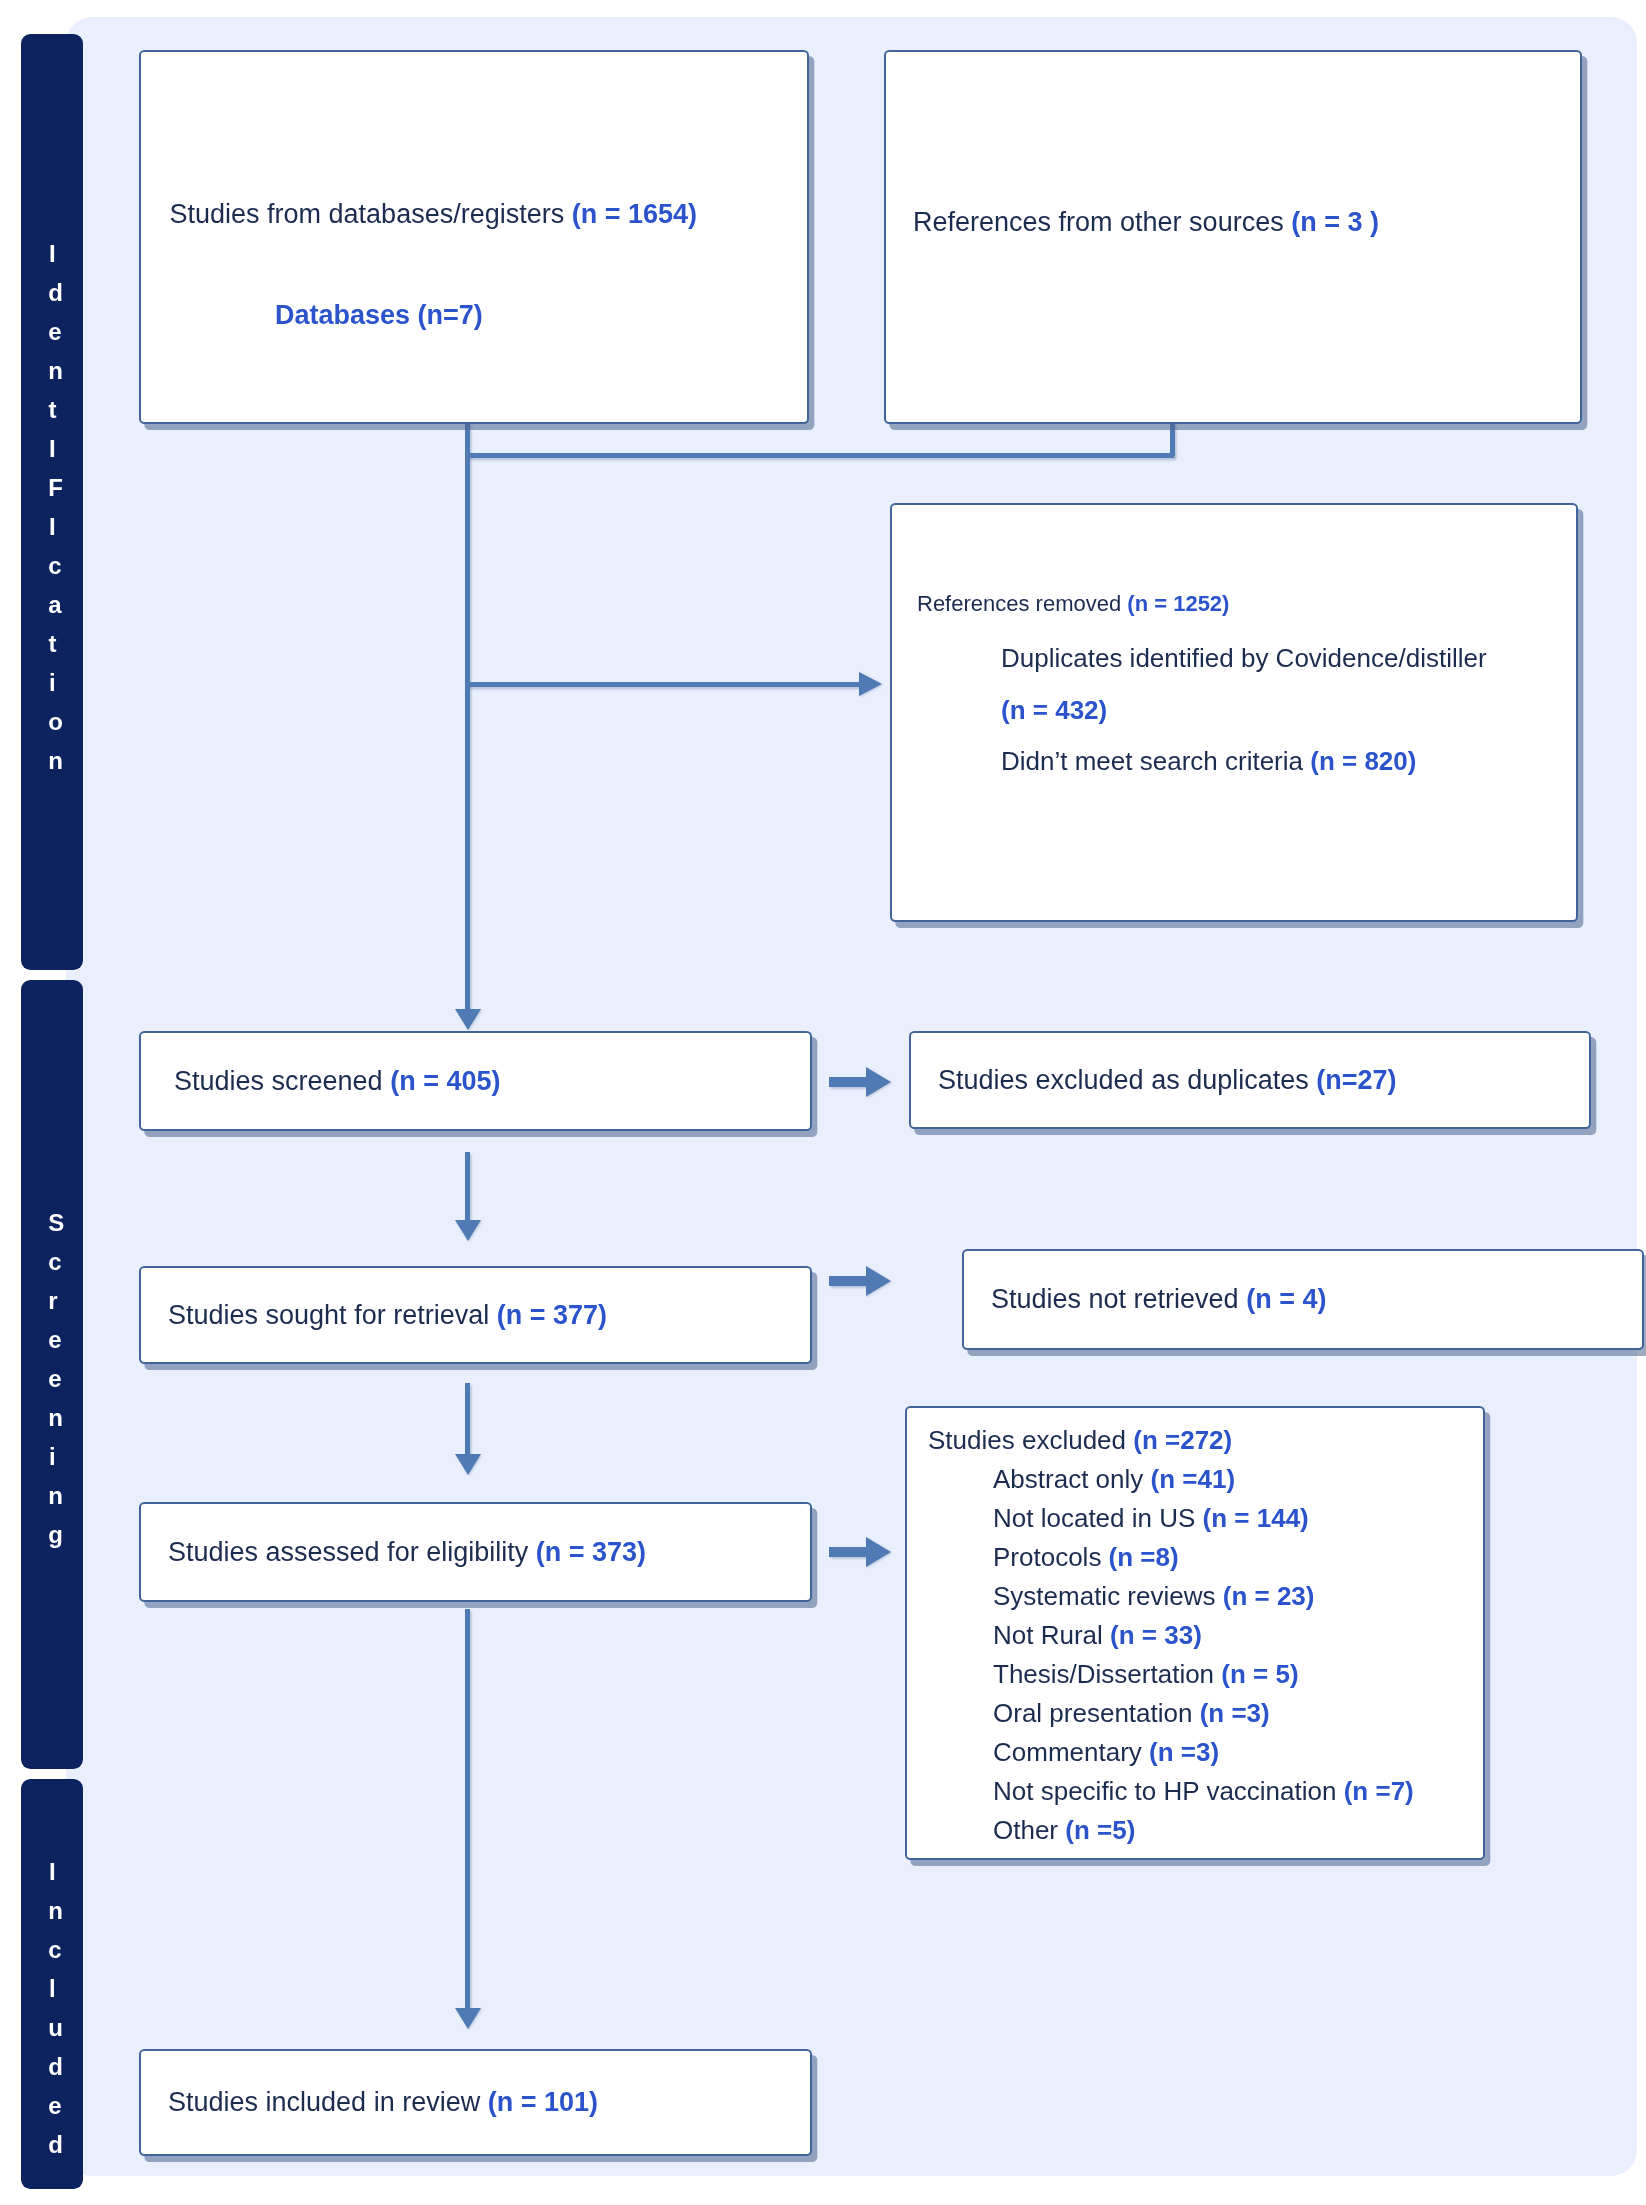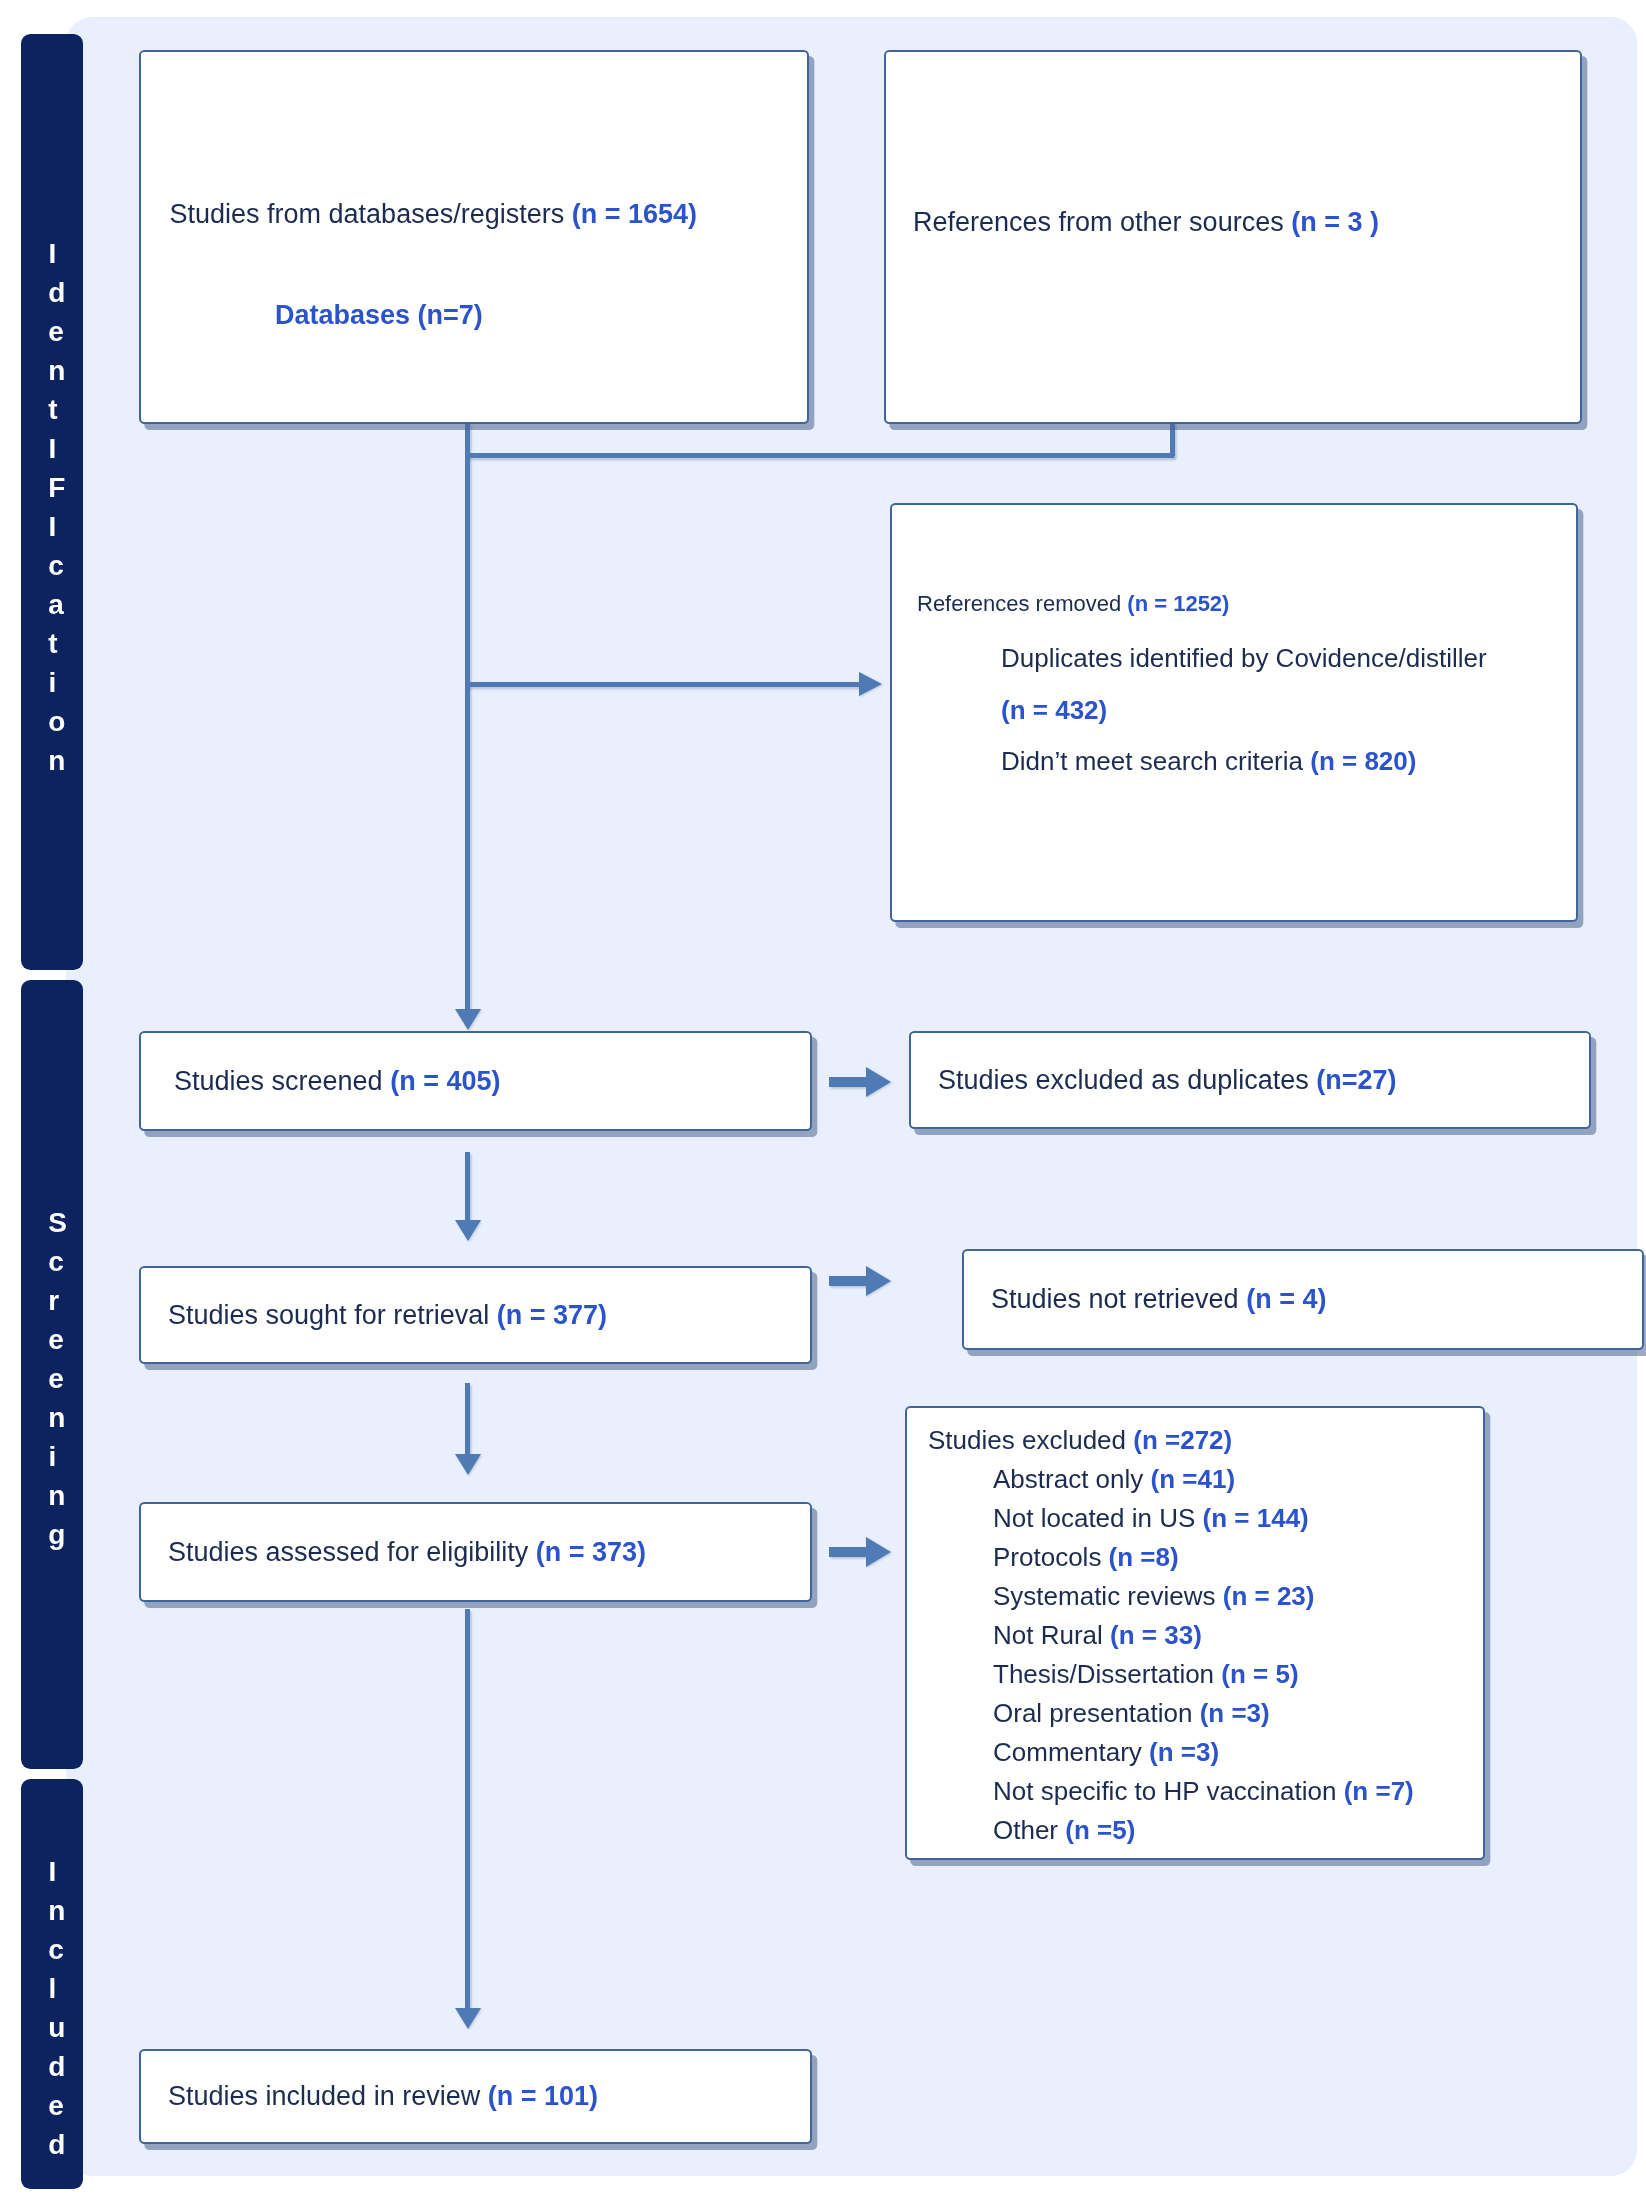--- a/index.html
+++ b/index.html
@@ -11,21 +11,21 @@
     position:absolute;left:66px;top:16.6px;width:1571px;height:2159px;
     background:#e9effc;border-radius:26px;
   }
   
   .stagebar{
     position:absolute;left:21.4px;width:62px;background:#0c2360;border-radius:9.5px;
   }
   .vword{
     position:absolute;left:50%;transform:translateX(-50%);
     width:8.3px;word-break:break-all;overflow-wrap:anywhere;
-    text-align:center;color:#ffffff;font-weight:700;font-size:28px;line-height:39px;
+    text-align:center;color:#ffffff;font-weight:700;font-size:24px;line-height:39px;
     white-space:normal;
   }
   
   .fbox{
     position:absolute;background:#ffffff;border:2.4px solid #41659a;border-radius:5.3px;
     box-shadow:5.3px 6px 0 rgba(77,100,140,0.55);
     box-sizing:border-box;
   }
   .centerline{display:flex;align-items:center;padding-left:27px;font-size:27px;color:#1c2b50;}
   .dark{color:#1c2b50;font-weight:400;}
@@ -139,18 +139,18 @@
     <div class="exline indent"><span class="dark">Protocols </span><span class="blue">(n =8)</span></div>
     <div class="exline indent"><span class="dark">Systematic reviews </span><span class="blue">(n = 23)</span></div>
     <div class="exline indent"><span class="dark">Not Rural </span><span class="blue">(n = 33)</span></div>
     <div class="exline indent"><span class="dark">Thesis/Dissertation </span><span class="blue">(n = 5)</span></div>
     <div class="exline indent"><span class="dark">Oral presentation </span><span class="blue">(n =3)</span></div>
     <div class="exline indent"><span class="dark">Commentary </span><span class="blue">(n =3)</span></div>
     <div class="exline indent"><span class="dark">Not specific to HP vaccination </span><span class="blue">(n =7)</span></div>
     <div class="exline indent"><span class="dark">Other </span><span class="blue">(n =5)</span></div>
   </div>
 
-  <div class="fbox centerline" style="left:139px;top:2049px;width:673px;height:95px;">
+  <div class="fbox centerline" style="left:139px;top:2049px;width:673px;height:107px;">
     <span><span class="dark">Studies included in review </span><span class="blue">(n = 101)</span></span>
   </div>
 
 </div>
 
 
 </body></html>

